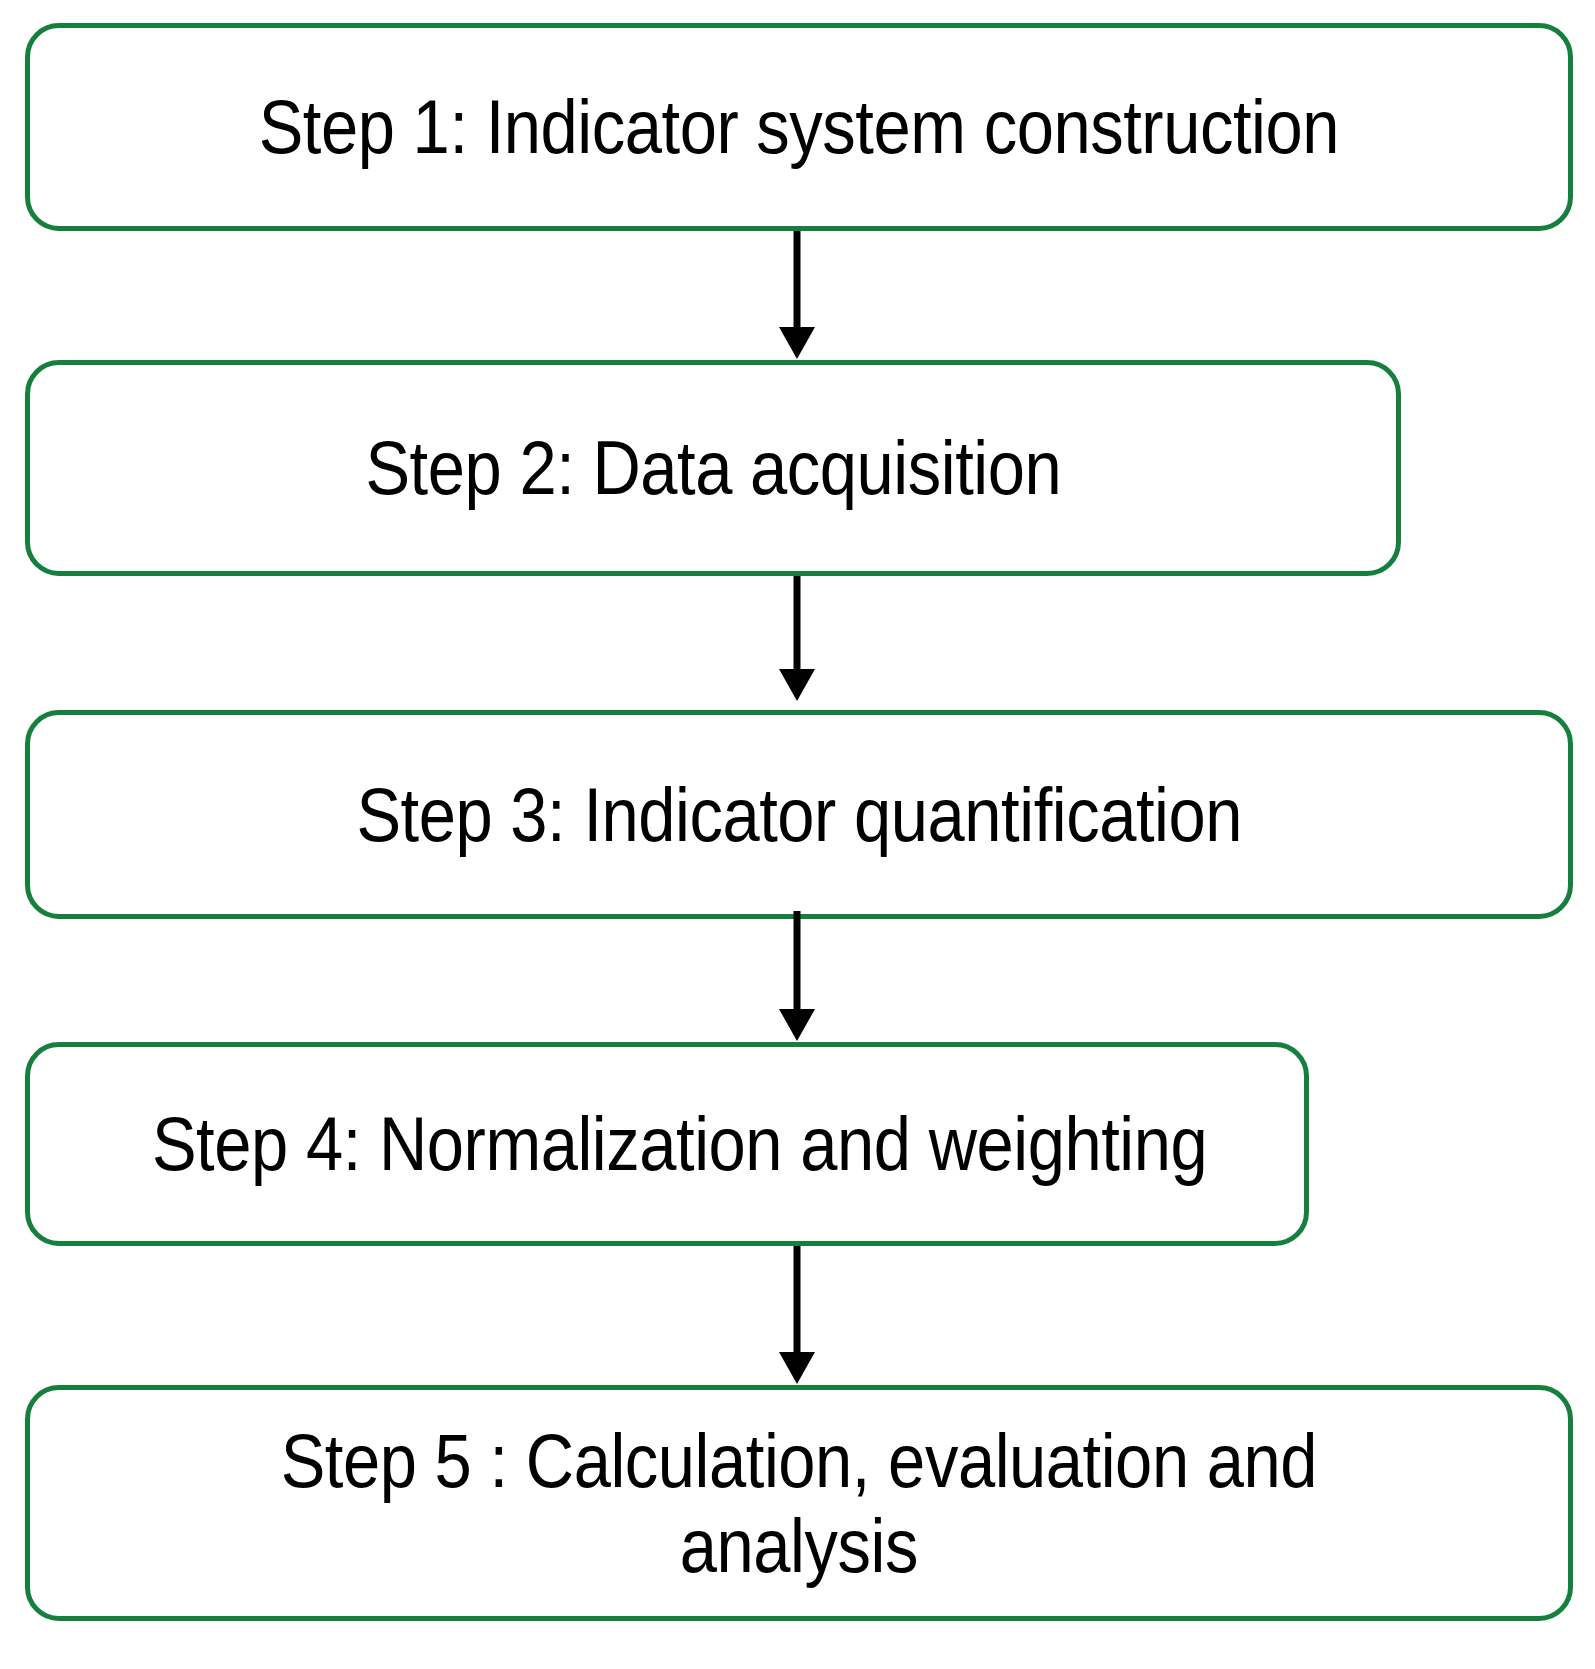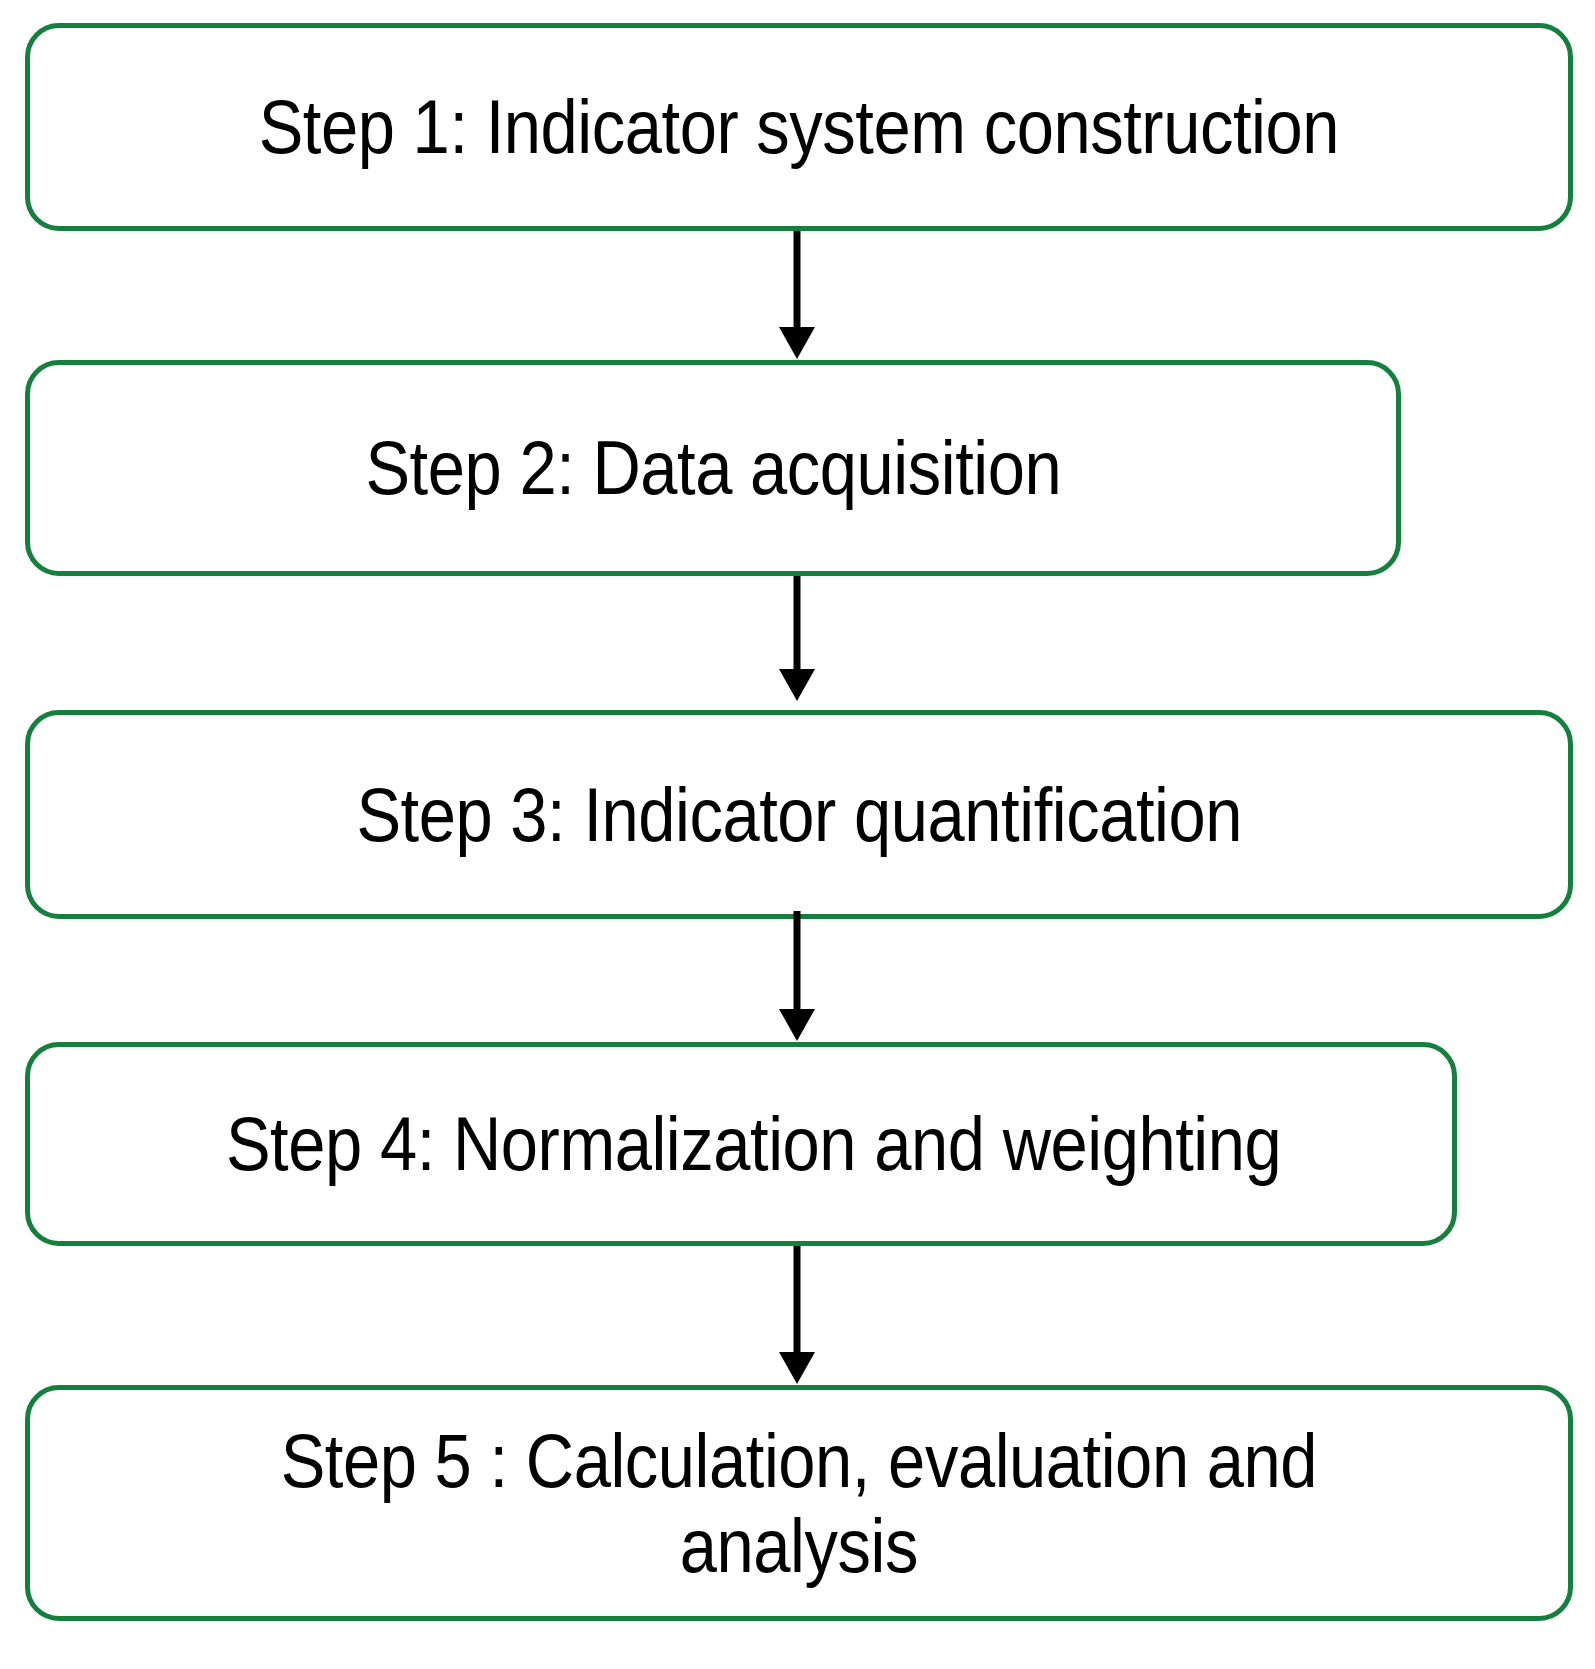--- a/index.html
+++ b/index.html
@@ -84,21 +84,21 @@
     <div class="step-label">Step 3: Indicator quantification</div>
   </div>
 
   <div class="arrow" style="left:772px; top:911px; width:50px; height:132px;">
     <svg width="50" height="132" viewBox="0 0 50 132" aria-hidden="true">
       <line x1="25" y1="0" x2="25" y2="106" stroke="#000000" stroke-width="7"></line>
       <polygon points="25,130 7,98 43,98" fill="#000000"></polygon>
     </svg>
   </div>
 
-  <div class="step-box" style="left:25px; top:1042px; width:1432px; height:204px;padding-left:25px;">
+  <div class="step-box" style="left:25px; top:1042px; width:1284px; height:204px;padding-left:25px;">
     <div class="step-label">Step 4: Normalization and weighting</div>
   </div>
 
   <div class="arrow" style="left:772px; top:1246px; width:50px; height:140px;">
     <svg width="50" height="140" viewBox="0 0 50 140" aria-hidden="true">
       <line x1="25" y1="0" x2="25" y2="114" stroke="#000000" stroke-width="7"></line>
       <polygon points="25,138 7,106 43,106" fill="#000000"></polygon>
     </svg>
   </div>
 

